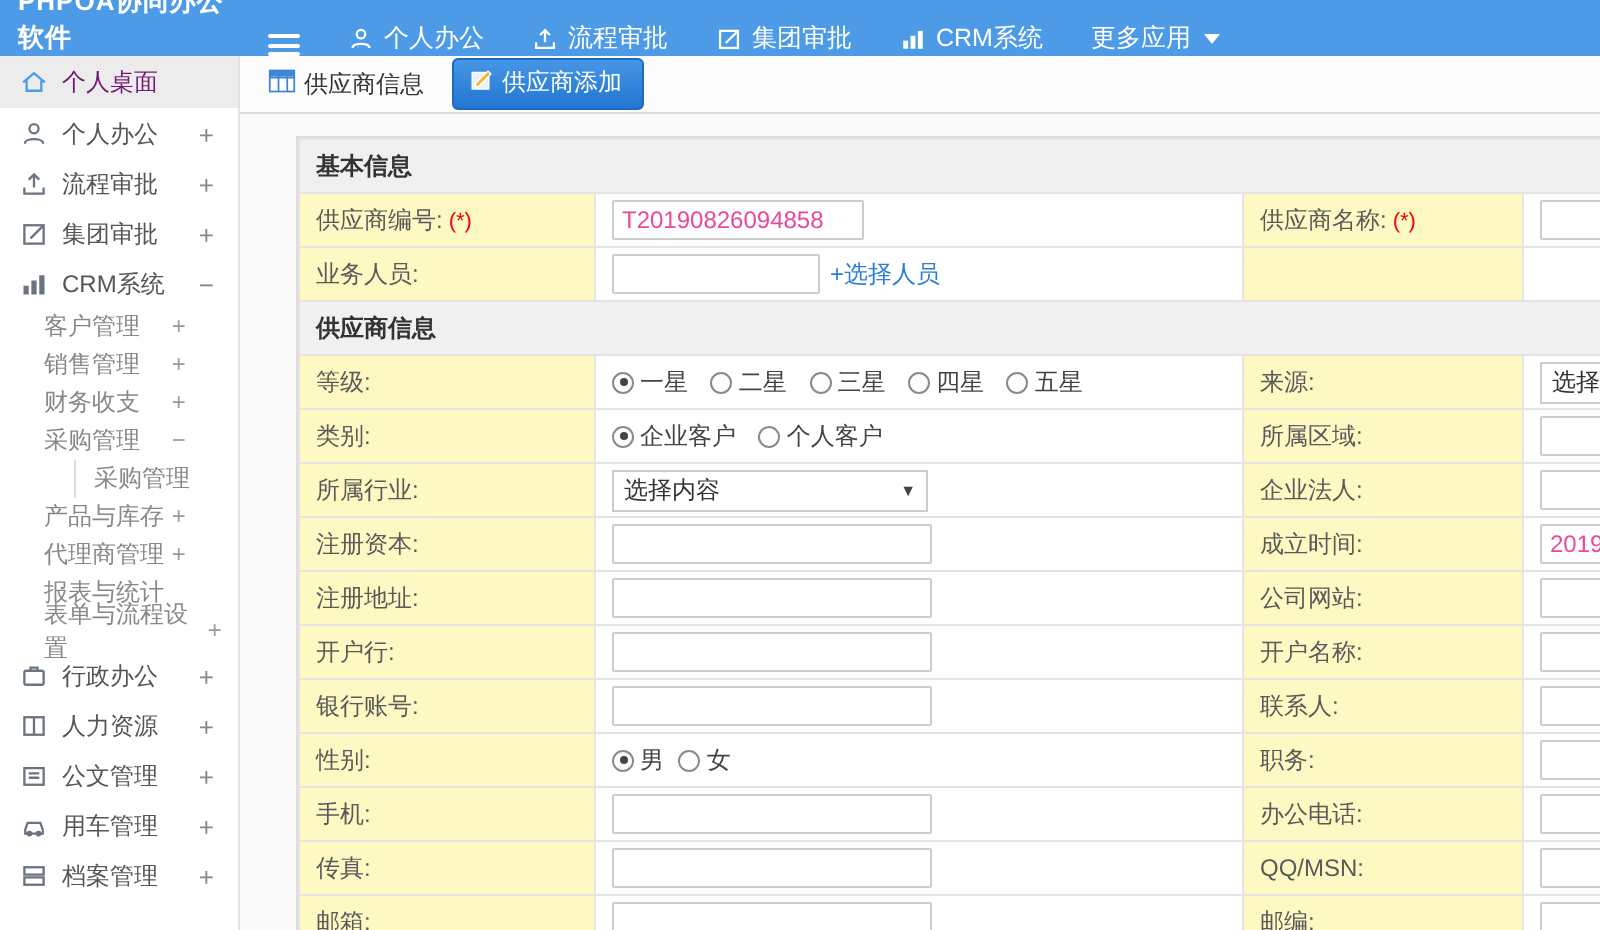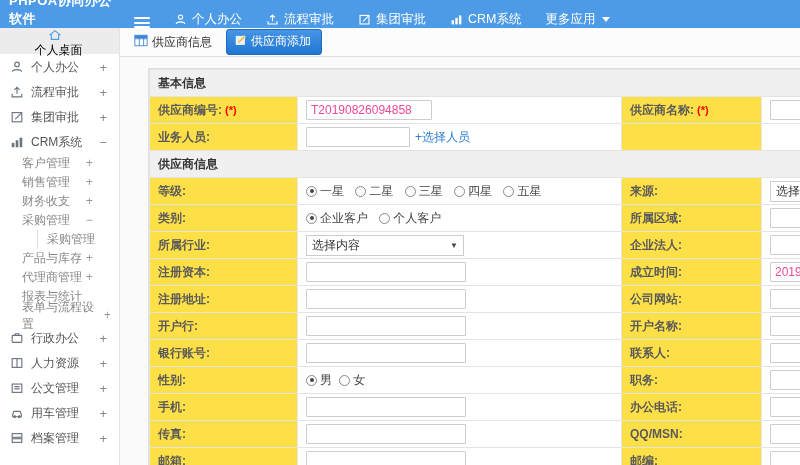--- a/index.html
+++ b/index.html
@@ -17,40 +17,40 @@
   .caret { width:0; height:0; border-left:4px solid transparent; border-right:4px solid transparent; border-top:5px solid #fff; margin-left:2px; }
 
   
   .layout { display:flex; height:437px; }
   .sidebar { flex:0 0 120px; width:120px; background:#fff; border-right:1px solid #e3e3e3; overflow:hidden; font-size:12px; }
   .s-item { display:flex; align-items:center; cursor:pointer; color:#555; }
   .s-item .ic { width:14px; height:14px; margin-right:7px; color:#6a7380; flex:0 0 14px; }
   .s-item .ic svg { display:block; }
   .s-top { height:24px; padding:0 12px 0 10px; margin-top:1px; }
   .s-top .sign { margin-left:auto; color:#888; font-size:13px; }
-  .s-active { height:26px; background:#ececec; color:#000000; margin-top:0;flex-direction:column; }
+  .s-active { height:26px; background:#ececec; color:#701a75; margin-top:0; }
   .s-active .ic { color:#4d9be6; }
   .s-sub { height:19px; padding:0 26px 0 22px; color:#888;font-family:Liberation Mono, monospace; }
   .s-sub .sign { margin-left:auto; color:#999; }
   .s-l3wrap { margin-left:37px; border-left:1px solid #ddd; }
   .s-l3 { height:19px; padding-left:9px; color:#888; }
 
   
   .content { flex:1 1 auto; background:#fafafa; overflow:hidden; }
   .tabbar { height:29px; background:#fcfcfc; border-bottom:1px solid #ddd; display:flex; align-items:center; padding-left:14px; }
   .tab { display:flex; align-items:center; gap:4px; color:#333; cursor:pointer; }
   .tab .tabic { display:block; }
   .tab-active { margin-left:14px; background:linear-gradient(#4796e6,#2176d1); border:1px solid #1c6cbd; border-radius:3px; color:#fff; padding:3px 10px 4px 8px; }
   .main { padding:11px 0 0 28px; }
   .panel { width:900px; background:#fff; border:1px solid #ddd; }
 
   table.form { border-collapse:collapse; width:900px; table-layout:fixed; }
   table.form td { border:1px solid #e4e4e4; height:27px; padding:0 8px; overflow:hidden; white-space:nowrap; }
   td.sect { background:#f0f0f0; font-weight:bold; color:#333; height:21px; }
-  td.lbl { background:#fde047; color:#5a5a5a;font-weight:bold; }
+  td.lbl { background:#fef9c3; color:#5a5a5a; }
   td.val { background:#fff; padding:0 4px; }
   .req { color:#f00; font-style:normal; margin-left:3px; font-size:11px; }
   .ipt { height:20px; border:1px solid #ccc; border-radius:1px; width:160px; font-size:12px; padding:0 4px; font-family:"Liberation Sans",sans-serif; color:#ec4899; background:#fff; }
   .ipt-code { width:126px; }
   .ipt-staff { width:104px; }
   .link { color:#2d7fd4; margin-left:5px; cursor:pointer; text-decoration:none; }
   .sel { width:158px; height:21px; border:1px solid #ccc; background:#fff; display:inline-flex; align-items:center; justify-content:space-between; padding:0 5px; cursor:pointer; color:#333; }
   .sel .selcaret { font-size:8px; color:#444; }
   .radio { display:inline-block; width:11px; height:11px; border:1px solid #8a8a8a; border-radius:50%; background:#fdfdfd; vertical-align:-2px; margin-right:3px; position:relative; cursor:pointer; }
   .radio-on::after { content:""; position:absolute; left:2.5px; top:2.5px; width:4px; height:4px; border-radius:50%; background:#444; }

